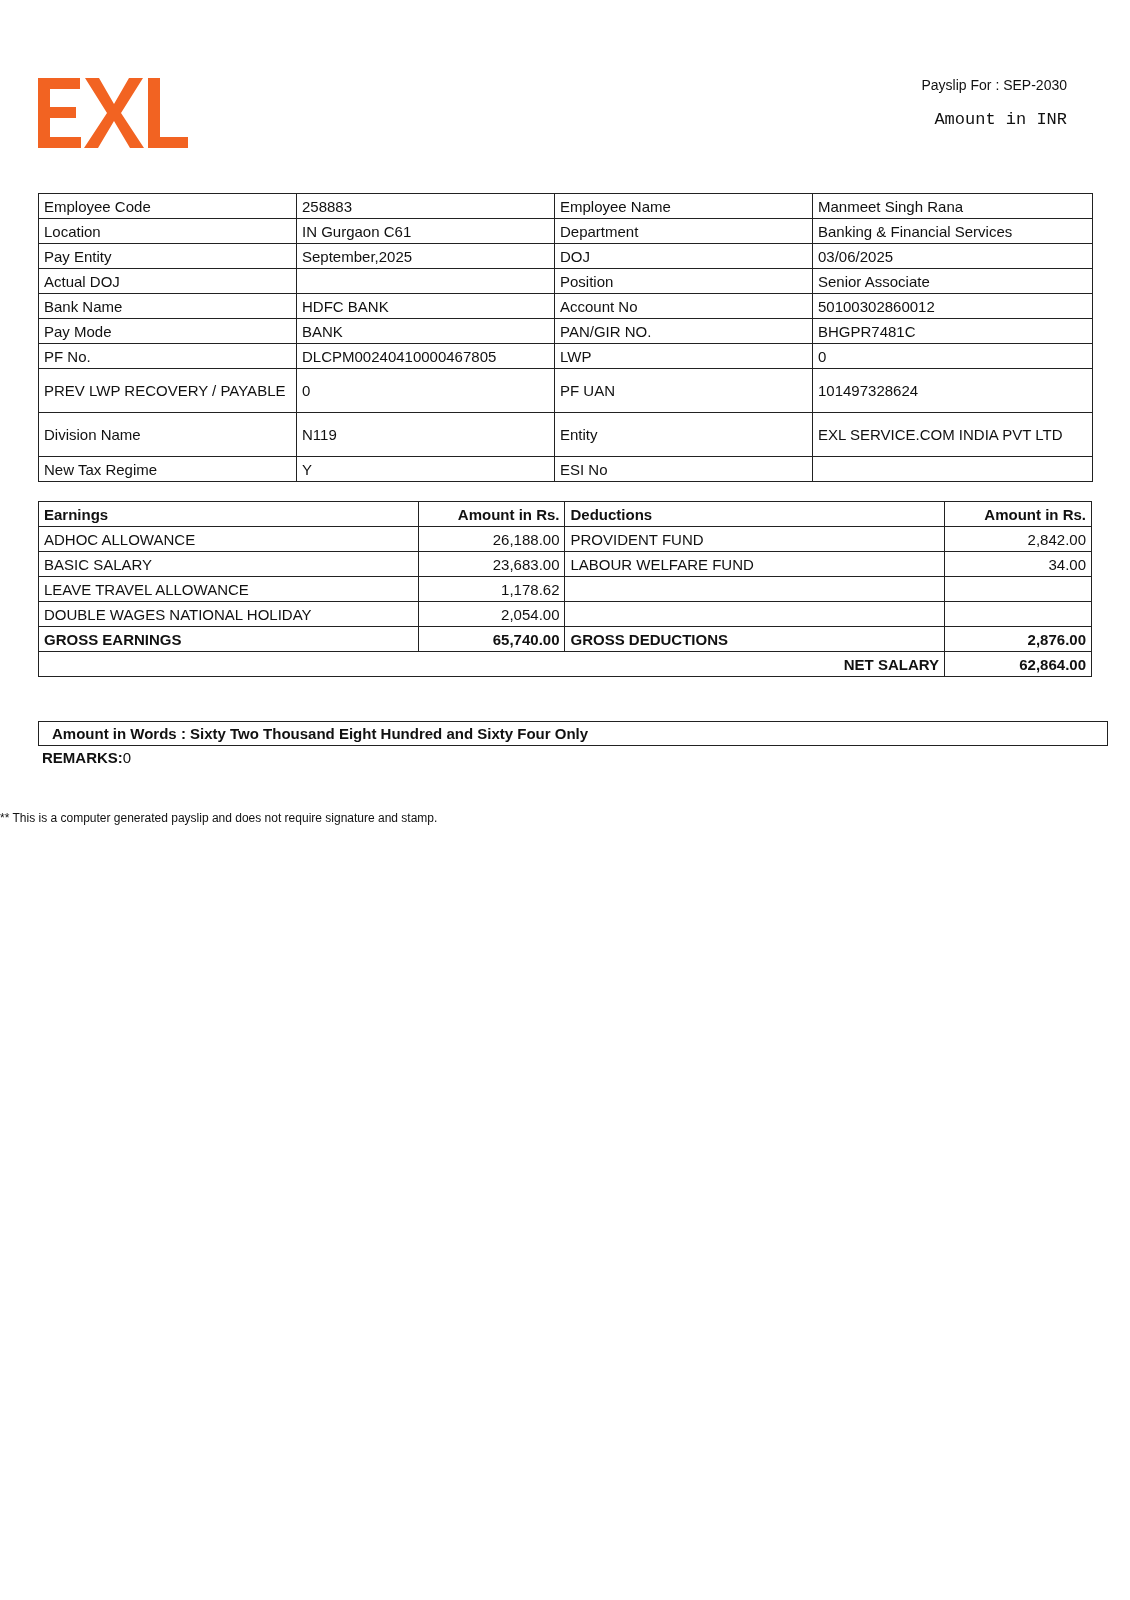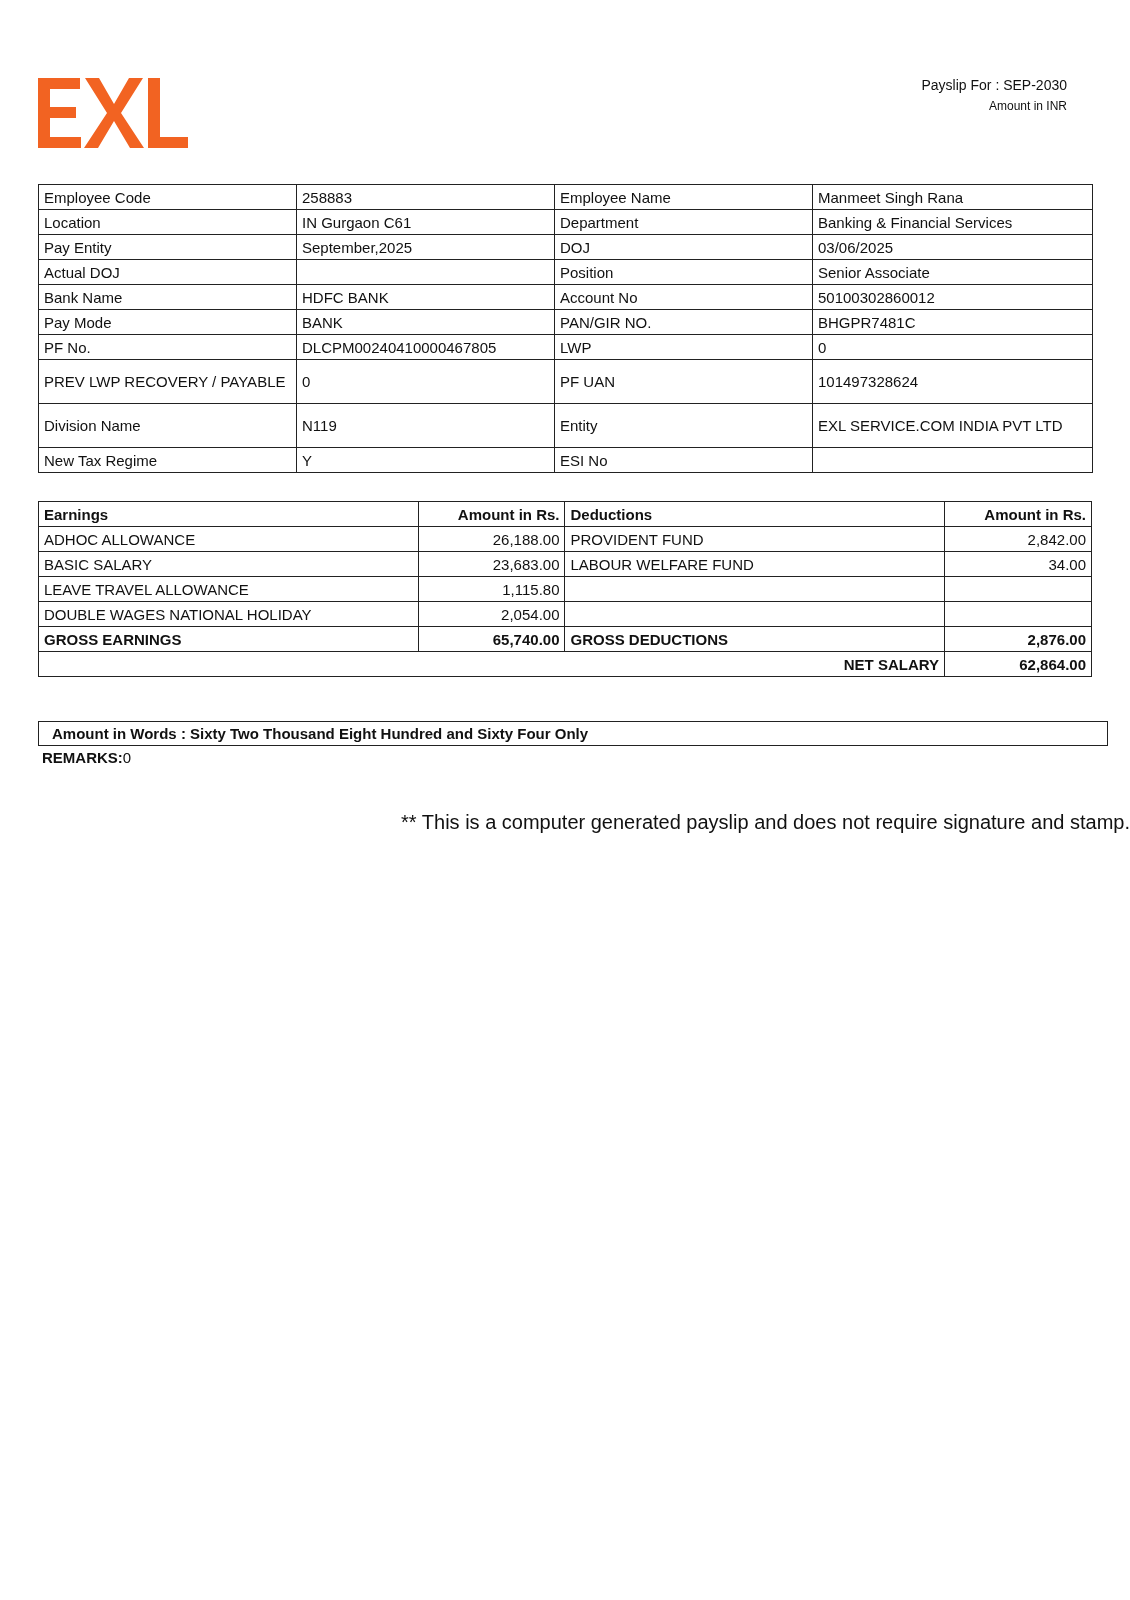--- a/index.html
+++ b/index.html
@@ -1,32 +1,32 @@
 <!DOCTYPE html>
 <html><head>
 <meta charset="utf-8">
 <style>
   html, body { margin: 0; padding: 0; background: #ffffff; }
   body { width: 1130px; height: 1600px; position: relative; font-family: "Liberation Sans", sans-serif; color: #111; }
   .logo { position: absolute; left: 38px; top: 76px; width: 150px; height: 76px; }
   .payslip-for { position: absolute; right: 63px; top: 77px; font-size: 14px; }
-  .amount-inr { position: absolute; right: 63px; top: 99px; font-size: 12px; }
+  .amount-inr { position: absolute; right: 63px; top: 110px; font-size: 17px; font-family: Liberation Mono, monospace; }
 
   table { border-collapse: collapse; position: absolute; left: 38px; width: 1054px; table-layout: fixed; }
   td { border: 1.5px solid #222; font-size: 15px; padding: 2px 5px; vertical-align: middle; line-height: 19px; }
-  .info { top: 184px; }
+  .info { top: 193px; }
   .info td { height: 20px; }
   .info tr.tall td { height: 39px; }
   .earn { top: 501px; padding-left: 40px; }
   .earn td { height: 20px; }
   .r { text-align: right; margin-left: 34px; }
   .b { font-weight: bold; }
   .words { position: absolute; left: 38px; top: 721px; width: 1042px; border: 1.5px solid #222; padding: 2px 13px; font-size: 15px; font-weight: bold; line-height: 19px; }
   .remarks { position: absolute; left: 42px; top: 749px; font-size: 15px; }
-  .footer { position: absolute; left: 0; width: 1130px; top: 811px; text-align: right; font-size: 20px; }
+  .footer { position: absolute; left: 0; width: 1130px; top: 811px; text-align: left; font-size: 12px; }
 </style>
 </head>
 <body>
 
 <div class="logo">
   <svg width="150" height="76" viewBox="0 0 150 76">
     <g fill="#f26322">
 
       <rect x="0" y="2" width="12" height="70"></rect>
       <rect x="0" y="2" width="42" height="11"></rect>
@@ -135,21 +135,21 @@
       <td class="r">2,842.00</td>
     </tr>
     <tr>
       <td>BASIC SALARY</td>
       <td class="r">23,683.00</td>
       <td>LABOUR WELFARE FUND</td>
       <td class="r">34.00</td>
     </tr>
     <tr>
       <td>LEAVE TRAVEL ALLOWANCE</td>
-      <td class="r">1,115.80</td>
+      <td class="r">1,178.62</td>
       <td></td>
       <td class="r"></td>
     </tr>
     <tr>
       <td>DOUBLE WAGES NATIONAL HOLIDAY</td>
       <td class="r">2,054.00</td>
       <td></td>
       <td class="r"></td>
     </tr>
     <tr>

